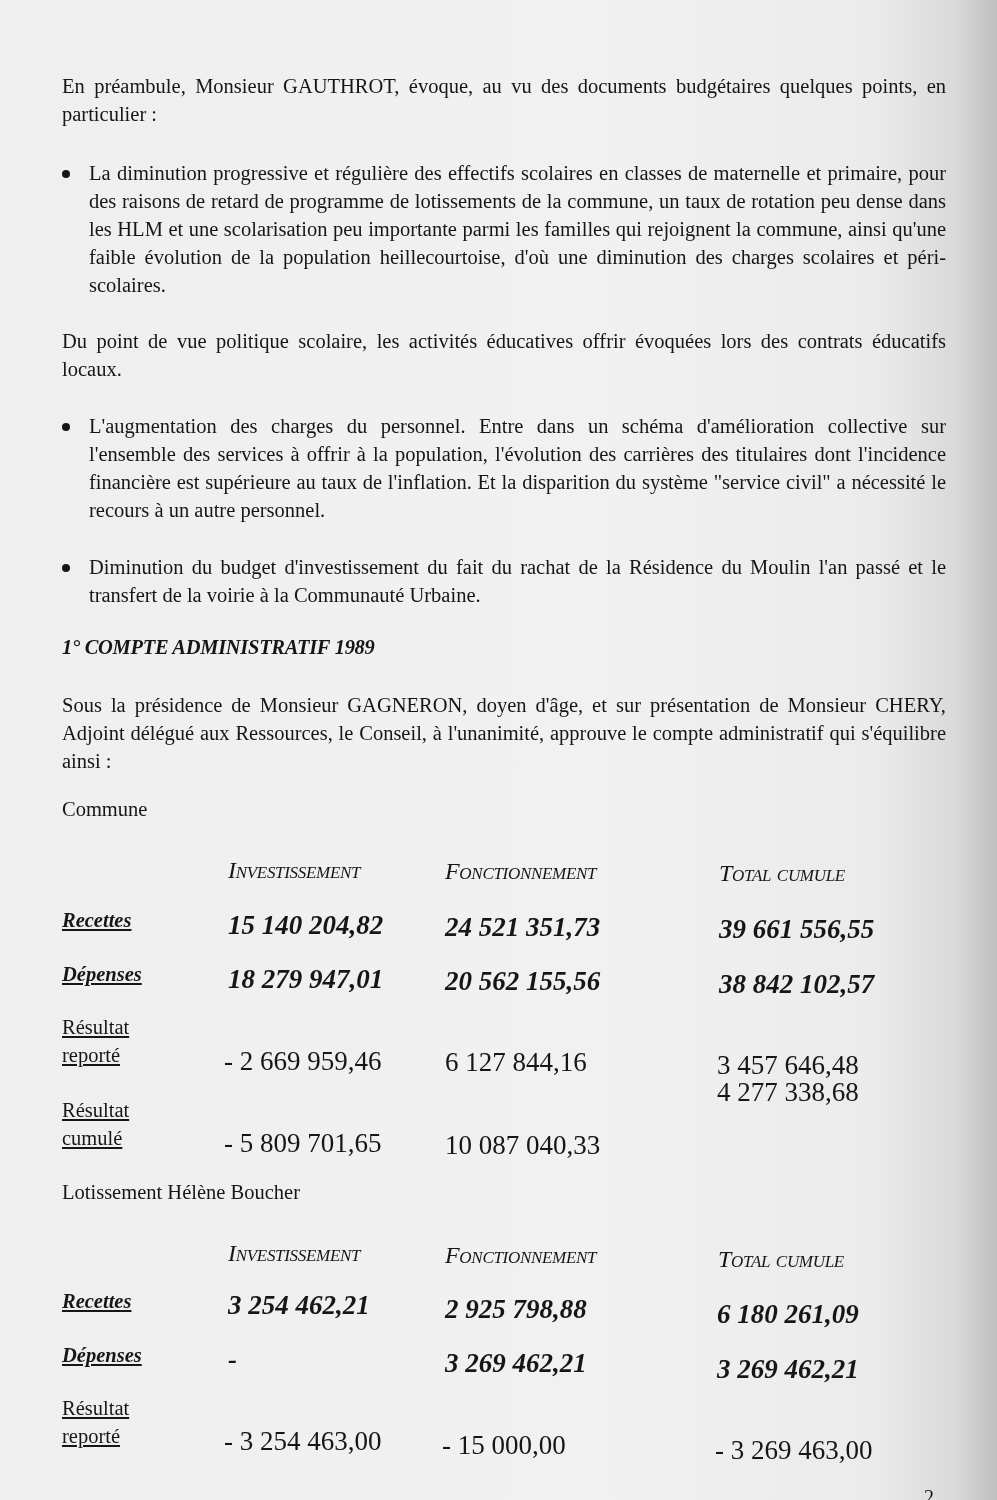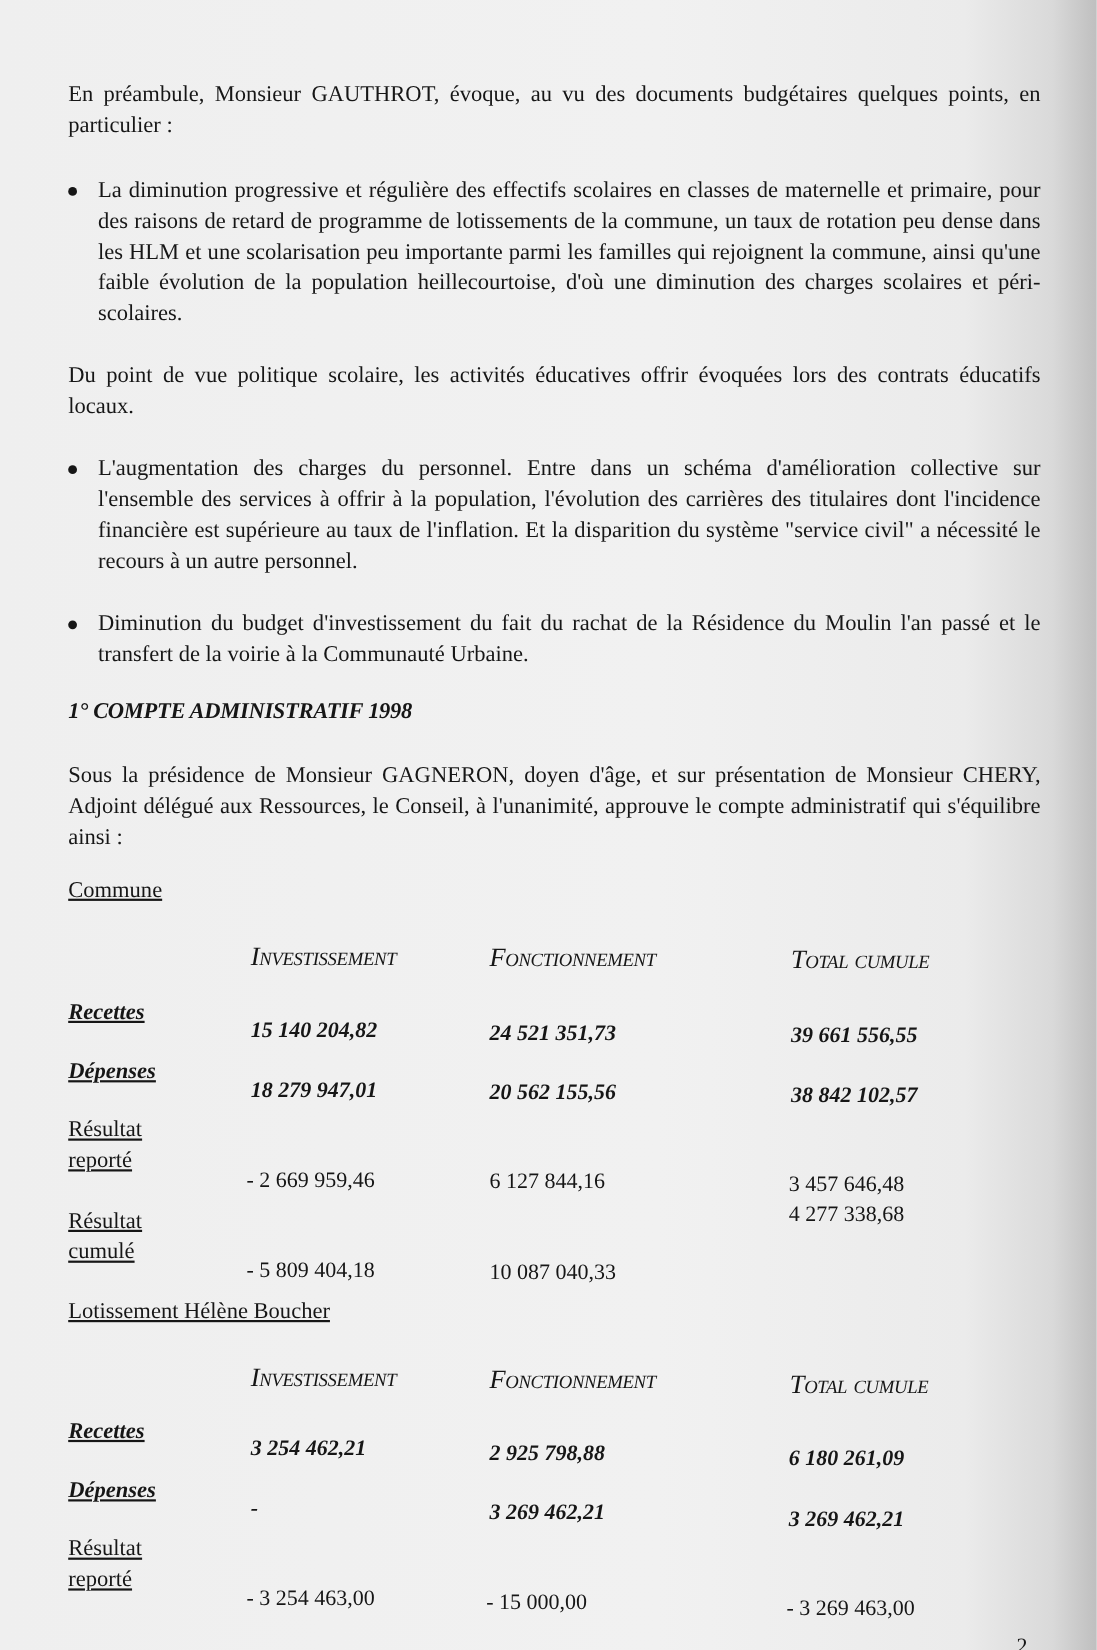--- a/index.html
+++ b/index.html
@@ -23,29 +23,29 @@
   }
   .bullet-text {
     position: absolute; left: 27px; width: 857px;
     font-size: 20.5px; line-height: 28px; text-align: justify; text-align-last: left;
   }
   .section-heading {
     position: absolute; left: 0; top: 636px;
     font-style: italic; font-weight: bold; font-size: 20.5px; letter-spacing: -0.3px;
   }
   .sub-heading {
-    position: absolute; left: 0; font-size: 20.5px; text-decoration: underline;
+    position: absolute; left: 0; font-size: 20.5px; 
   }
   .col-head {
     position: absolute; font-style: italic; font-variant: small-caps;
     font-size: 24px; letter-spacing: -0.3px;
   }
   .row-label { position: absolute; left: 0; font-size: 20.5px; line-height: 28px; text-decoration: underline; }
   .row-label.bi { font-style: italic; font-weight: bold; }
-  .cell { position: absolute; font-size: 20px; margin-top: 16px; }
+  .cell { position: absolute; font-size: 27px; }
   .cell.bi { font-style: italic; font-weight: bold; }
   .page-num { position: absolute; left: 924px; top: 1486px; font-size: 20px; }
 </style>
 </head>
 <body>
 
 <div class="page">
 
   <div class="para" style="top:72px">En préambule, Monsieur GAUTHROT, évoque, au vu des documents budgétaires quelques points, en particulier :</div>
 
@@ -59,21 +59,21 @@
   <div class="bullet-item" style="top:412px">
     <span class="bullet-dot"></span>
     <div class="bullet-text">L'augmentation des charges du personnel. Entre dans un schéma d'amélioration collective sur l'ensemble des services à offrir à la population, l'évolution des carrières des titulaires dont l'incidence financière est supérieure au taux de l'inflation. Et la disparition du système "service civil" a nécessité le recours à un autre personnel.</div>
   </div>
 
   <div class="bullet-item" style="top:553px">
     <span class="bullet-dot"></span>
     <div class="bullet-text">Diminution du budget d'investissement du fait du rachat de la Résidence du Moulin l'an passé et le transfert de la voirie à la Communauté Urbaine.</div>
   </div>
 
-  <div class="section-heading">1° COMPTE ADMINISTRATIF 1998</div>
+  <div class="section-heading">1° COMPTE ADMINISTRATIF 1989</div>
 
   <div class="para" style="top:691px">Sous la présidence de Monsieur GAGNERON, doyen d'âge, et sur présentation de Monsieur CHERY, Adjoint délégué aux Ressources, le Conseil, à l'unanimité, approuve le compte administratif qui s'équilibre ainsi :</div>
 
   <div class="sub-heading" style="top:798px">Commune</div>
 
   <div>
     <div class="col-head" style="left:166px;top:857px">Investissement</div>
     <div class="col-head" style="left:383px;top:858px">Fonctionnement</div>
     <div class="col-head" style="left:657px;top:860px">Total cumule</div>
 
@@ -92,21 +92,21 @@
       <div>reporté</div>
     </div>
     <div class="cell" style="left:162px;top:1046px">- 2 669 959,46</div>
     <div class="cell" style="left:383px;top:1047px">6 127 844,16</div>
     <div class="cell" style="left:655px;top:1050px">3 457 646,48</div>
 
     <div class="row-label" style="top:1096px">
       <div>Résultat</div>
       <div>cumulé</div>
     </div>
-    <div class="cell" style="left:162px;top:1128px">- 5 809 404,18</div>
+    <div class="cell" style="left:162px;top:1128px">- 5 809 701,65</div>
     <div class="cell" style="left:383px;top:1130px">10 087 040,33</div>
     <div class="cell" style="left:655px;top:1077px">4 277 338,68</div>
   </div>
 
   <div class="sub-heading" style="top:1181px">Lotissement Hélène Boucher</div>
 
   <div>
     <div class="col-head" style="left:166px;top:1240px">Investissement</div>
     <div class="col-head" style="left:383px;top:1242px">Fonctionnement</div>
     <div class="col-head" style="left:656px;top:1246px">Total cumule</div>

